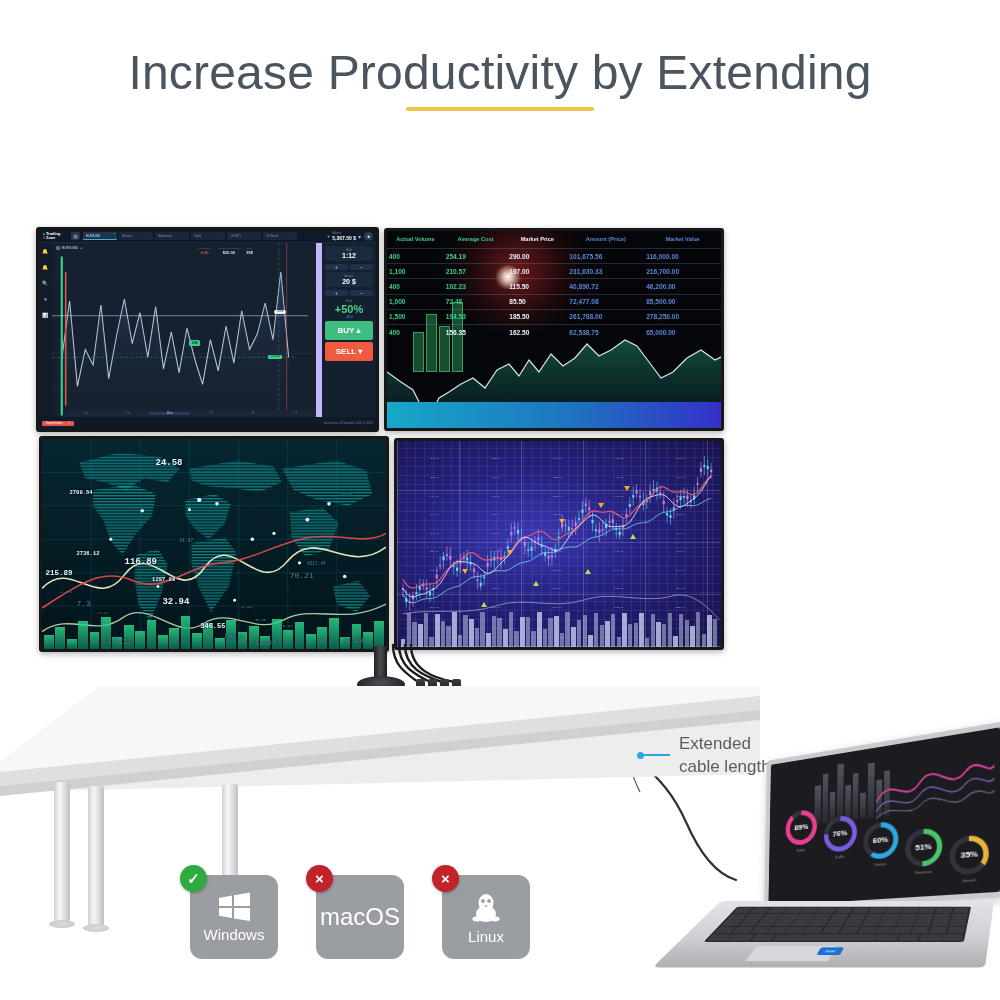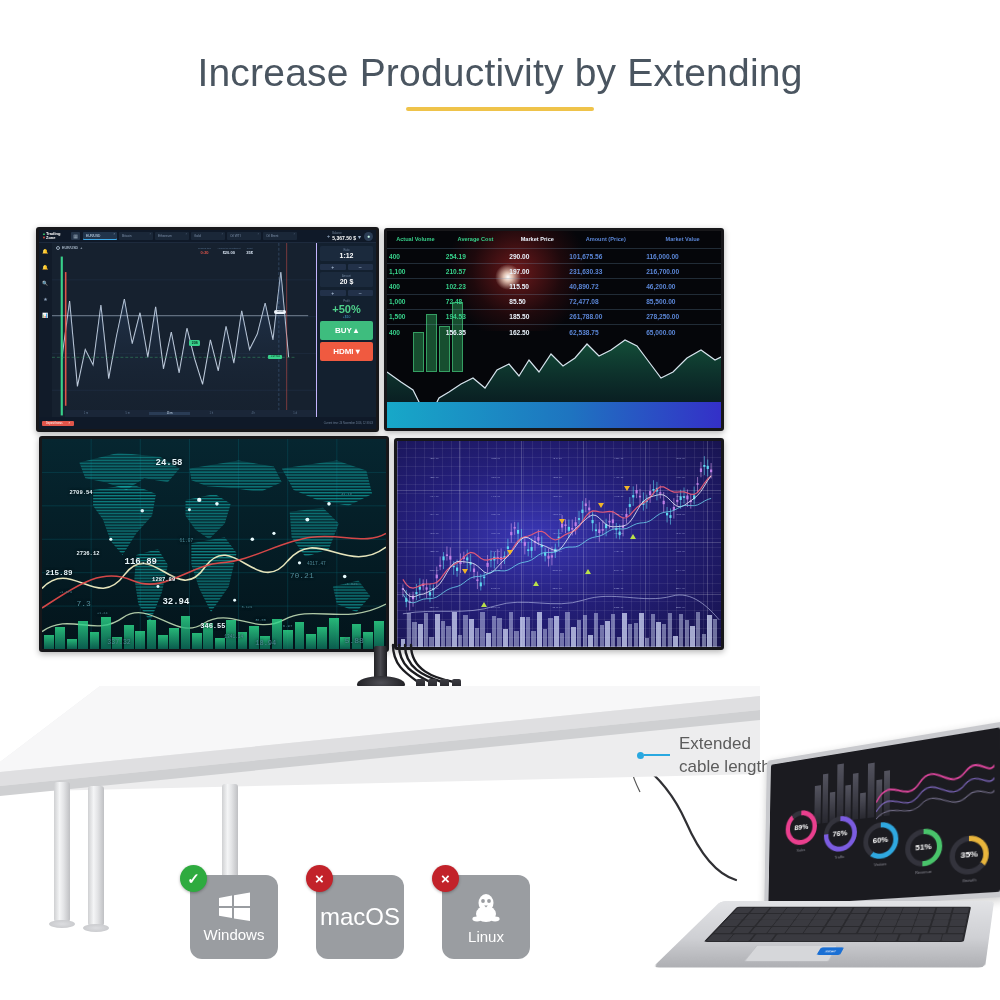--- a/index.html
+++ b/index.html
@@ -10,21 +10,21 @@
     background:#ffffff;
     position:relative;
   }
   
   #heading {
     position:absolute; top:46px; left:0; width:1000px;
     text-align:center;
   }
   #heading .line {
     display:block;
-    font-size:39px;
+    font-size:48px;
     font-weight:400;
     line-height:53px;
     color:#4a5560;
     letter-spacing:.2px;
   }
   #heading .rule {
     display:block;
     width:188px; height:4px;
     background:#efc34a;
     margin:8px auto 0;
@@ -77,21 +77,21 @@
   .tp-side { width:13px; background:#111b29; display:flex; flex-direction:column;
              align-items:center; padding-top:5px; gap:9px; }
   .tp-side i { display:block; width:7px;height:7px; font-style:normal;
                font-size:5px; color:#8fa3bb; text-align:center; line-height:7px;}
   .tp-side i.b1 { color:#e8865a; }
   .tp-side i.b2 { color:#e05a4a; }
   .tp-chartwrap { flex:1; position:relative; background:#16212f; }
   .tp-sym { position:absolute; left:4px; top:3px; font-size:3.6px; color:#cfe0f2;
             display:flex; align-items:center; gap:2px;}
   .tp-sym .dot { width:4px;height:4px;border-radius:50%;border:1px solid #9ab;display:inline-block;}
-  .tp-right { width:60px; background:#13202f; border-left:1px solid #c4b5fd;
+  .tp-right { width:60px; background:#13202f; border-left:6px solid #c4b5fd;
               padding:3px; display:flex; flex-direction:column; gap:2px; }
   .tp-box { background:#1b2a3d; border-radius:1.5px; padding:2px 3px; text-align:center; }
   .tp-box .lab { font-size:2.6px; color:#6d8099; text-align:left; }
   .tp-box .val { font-size:7px; font-weight:700; color:#fff; }
   .tp-pm { display:flex; gap:2px; margin-top:1px; }
   .tp-pm span { flex:1; background:#223149; color:#b9cce2; font-size:5px;
                 text-align:center; border-radius:1px; line-height:6px; }
   .tp-profit { text-align:center; margin-top:1px;}
   .tp-profit .lab { font-size:2.8px; color:#6d8099; }
   .tp-profit .big { font-size:11px; font-weight:700; color:#4fd18b; line-height:12px;}
@@ -368,21 +368,21 @@
             <div class="tp-pm">
               <span>+</span>
               <span>–</span>
             </div>
             <div class="tp-profit">
               <div class="lab">Profit</div>
               <div class="big">+50%</div>
               <div class="small">+$10</div>
             </div>
             <div class="tp-buy"><span>BUY</span> ▴</div>
-            <div class="tp-sell"><span>HDMI</span> ▾</div>
+            <div class="tp-sell"><span>SELL</span> ▾</div>
           </div>
         </div>
 
         <div class="tp-footer">
           <div class="tp-alert">
             <span>Deposit bonus</span>
             <span>×</span>
           </div>
           <div class="tp-time">Current time: 24 November 2016, 12:33:43</div>
         </div>

